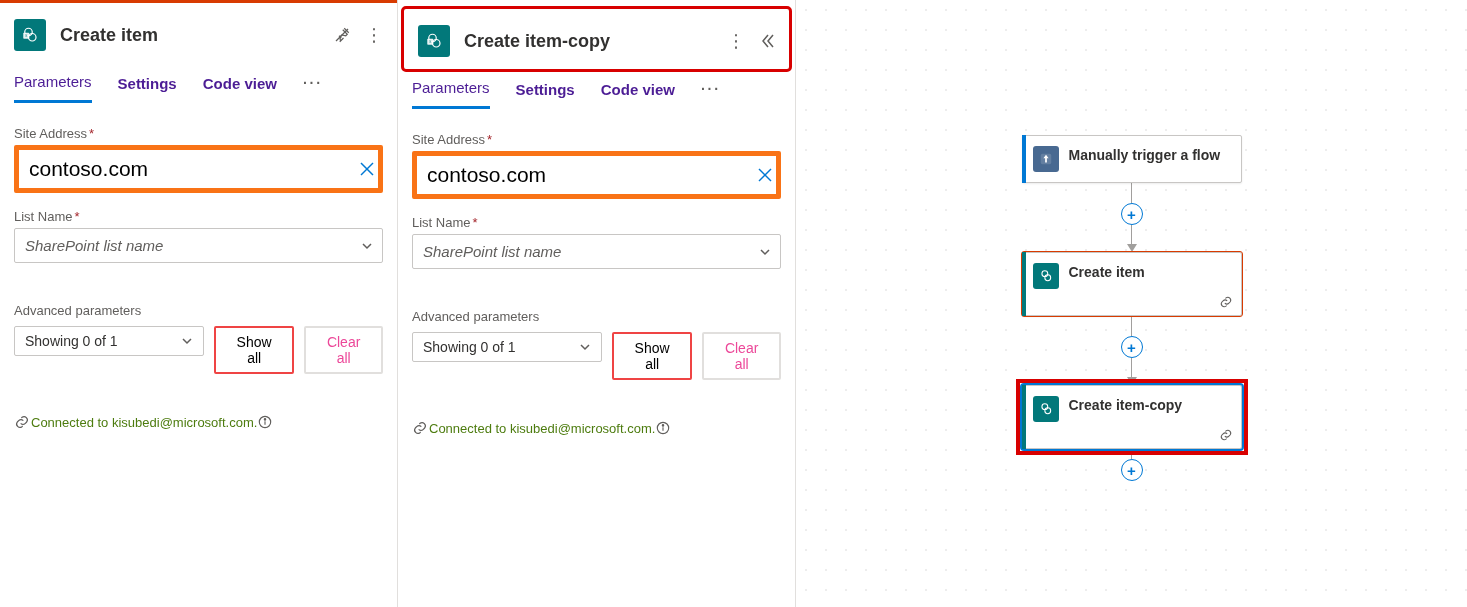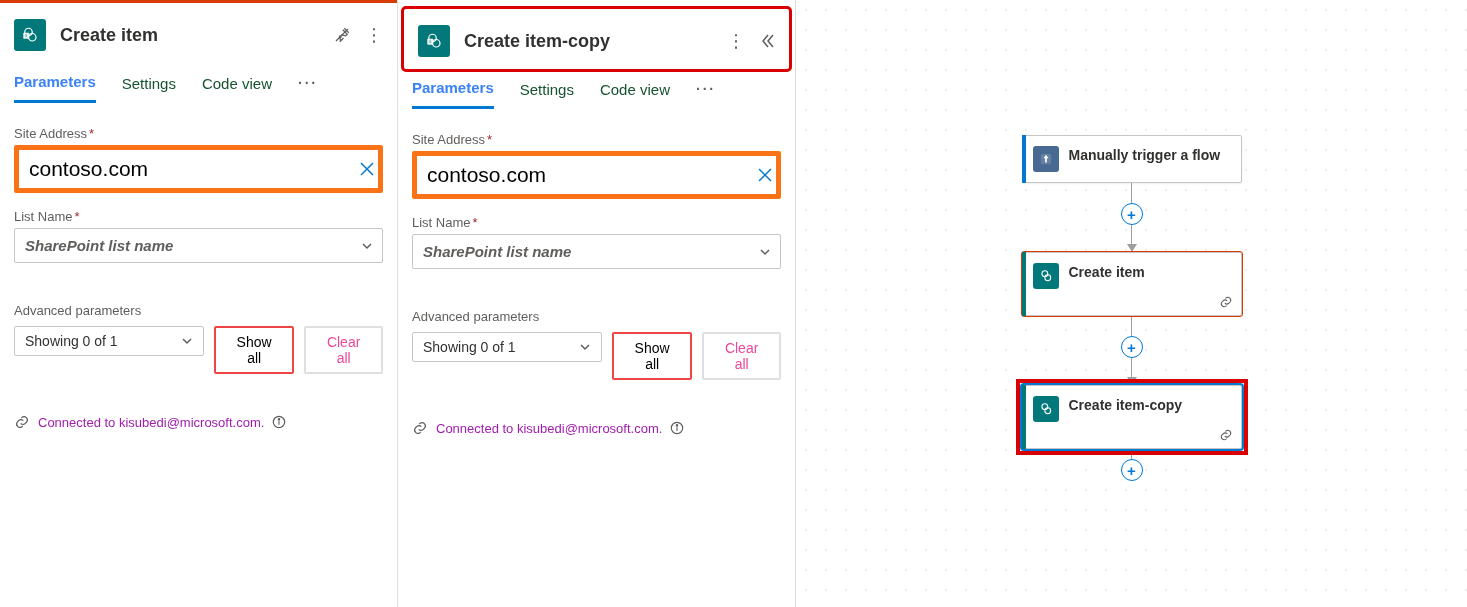--- a/index.html
+++ b/index.html
@@ -60,25 +60,26 @@
     display: flex;
     align-items: center;
     gap: 26px;
     padding: 10px 14px 0 14px;
     border-bottom: 1px solid transparent;
   }
   .tab {
     padding-bottom: 10px;
     cursor: pointer;
     font-size: 15px;
-    color: #14532d;
+    color: #4c1d95;
+    font-weight: bold;
   }
   .tab.active {
-    color: #3b82f6;
-    font-weight: 700;
+    color: #4c1d95;
+    font-weight: 400;
     border-bottom: 3px solid #0078d4;
   }
   .tab-more {
     color: #605e5c;
     letter-spacing: 2px;
     font-weight: 600;
     cursor: pointer;
     padding-bottom: 10px;
   }
   .body-area {
@@ -105,21 +106,20 @@
     top: 50%;
     transform: translateY(-50%);
     color: #0078d4;
     cursor: pointer;
     font-size: 16px;
     line-height: 1;
   }
   .select-wrap {
     position: relative;
     margin-bottom: 40px;
-    font-weight: bold;
   }
   .select-box {
     width: 100%;
     border: 1px solid #c8c6c4;
     border-radius: 2px;
     padding: 8px 36px 8px 10px;
     font-size: 15px;
     color: #605e5c;
     font-style: italic;
     cursor: pointer;
@@ -162,22 +162,22 @@
     cursor: pointer;
   }
   .btn-disabled {
     color: #ec4899;
     border-color: #e1dfdd;
     cursor: default;
   }
   .connected {
     display: flex;
     align-items: center;
-    gap: 8px;
-    color: #a21caf;
+    gap: 1px;
+    color: #4d7c0f;
     font-size: 13px;
     margin-top: 40px;
     padding: 0 14px 14px 14px;
   }
   .connected svg { flex: 0 0 auto; }
 
   
   .canvas {
     flex: 1 1 auto;
     position: relative;

